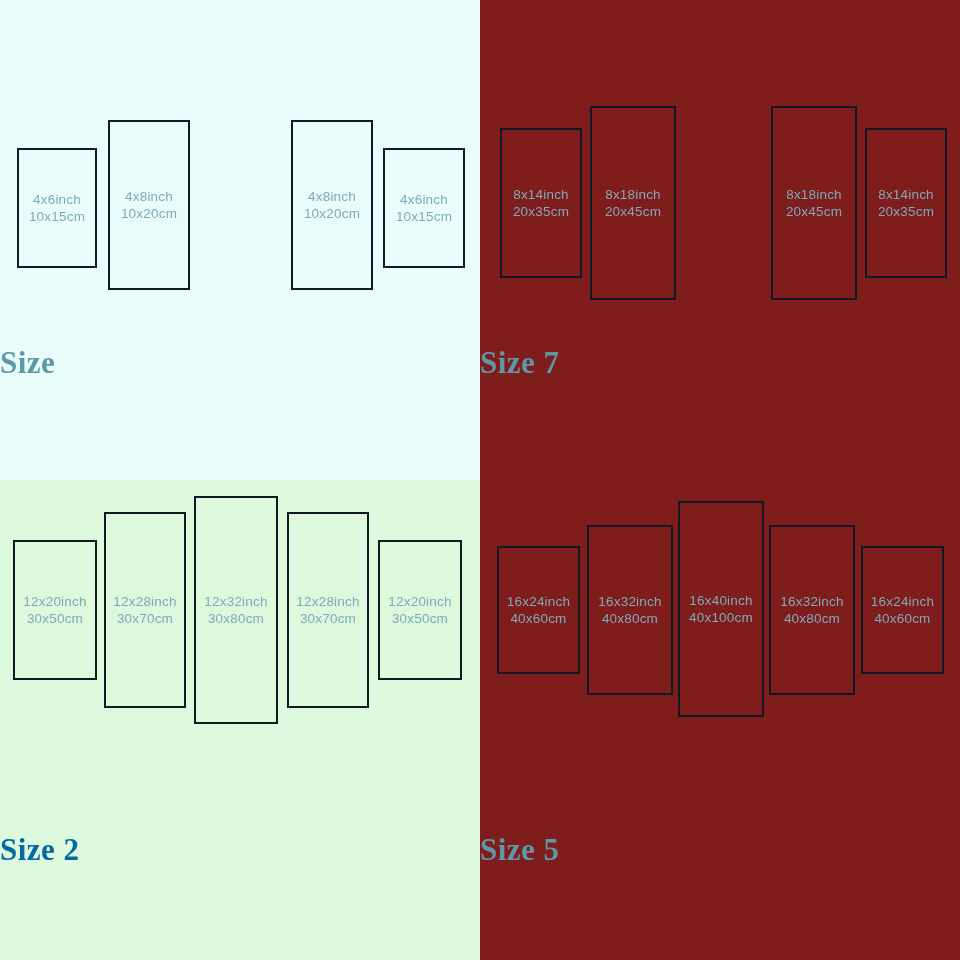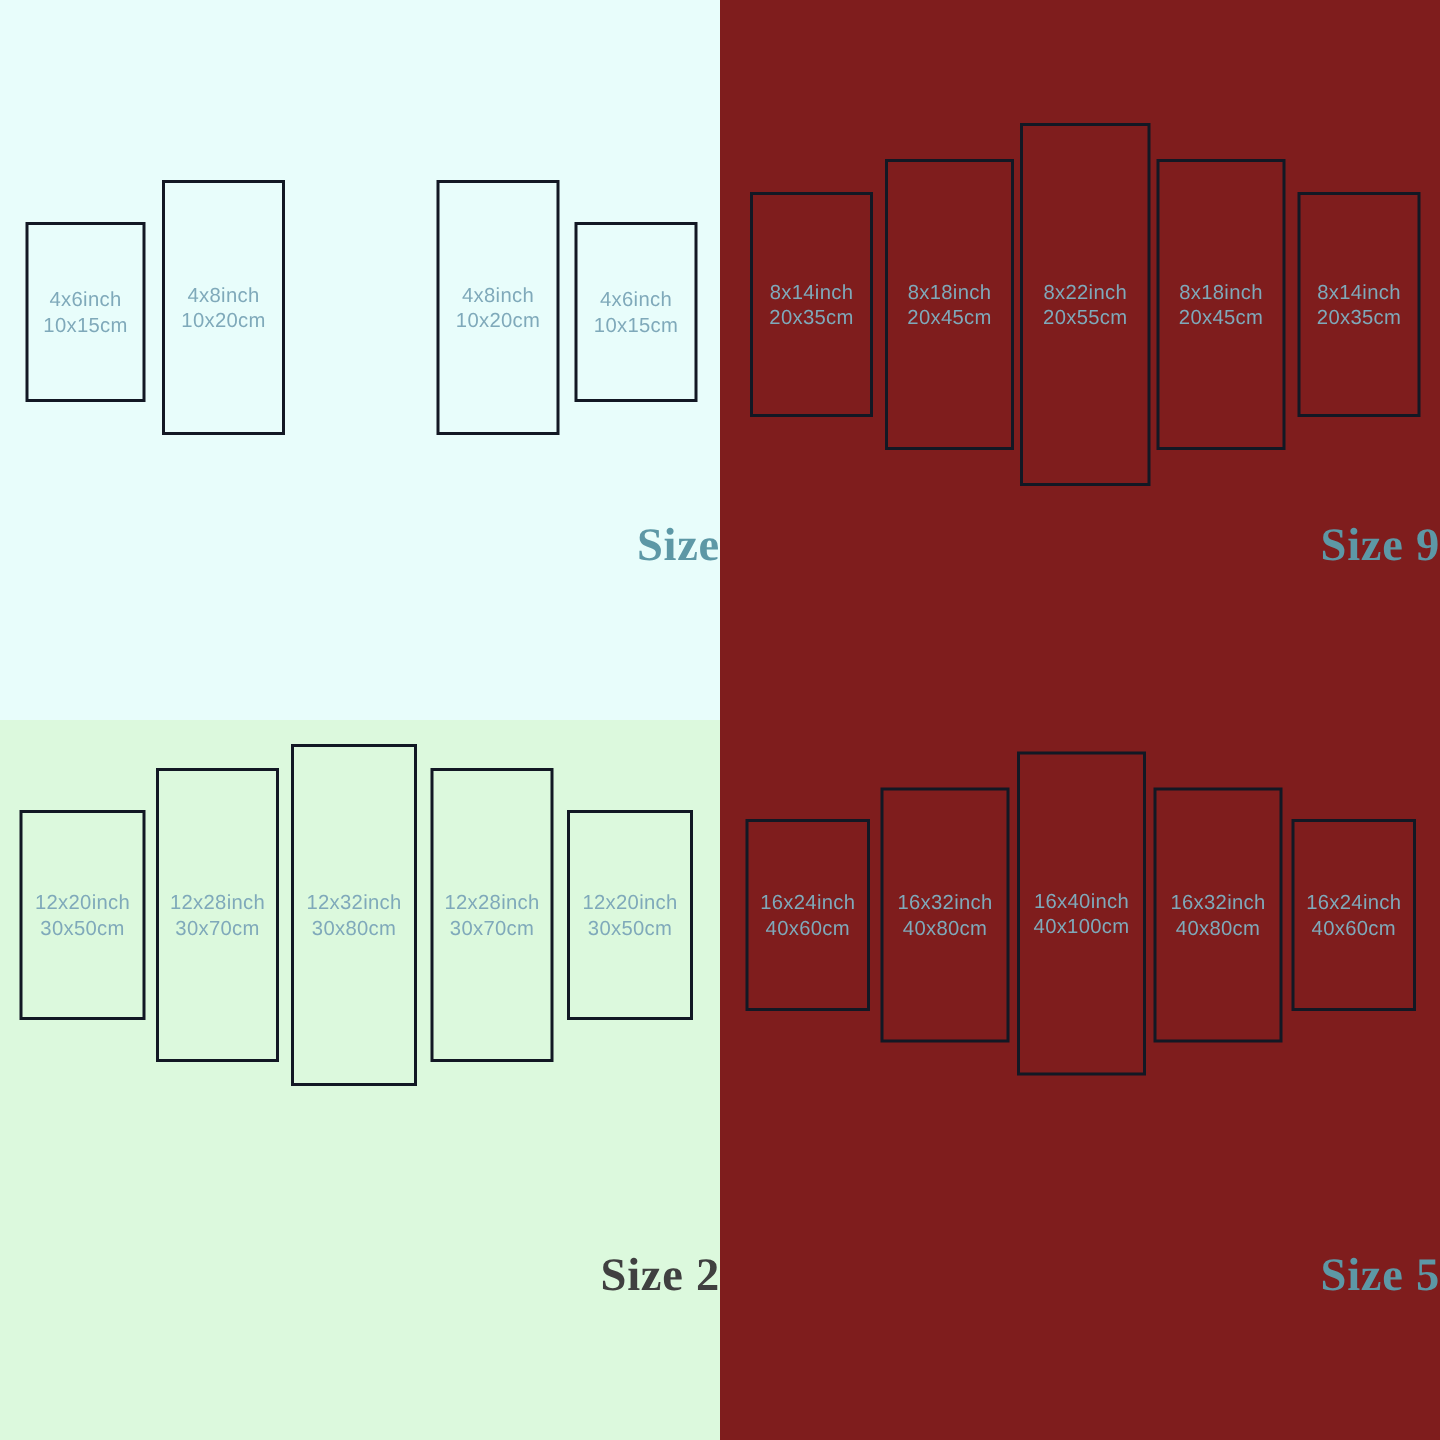--- a/index.html
+++ b/index.html
@@ -59,21 +59,21 @@
 
   .panel-text .line-inch,
   .panel-text .line-cm {
     display: block;
   }
 
   .size-label {
     position: absolute;
     left: 0;
     width: 480px;
-    text-align: right;
+    text-align: left;
     color: #5d98a6;
     font-family: "Liberation Serif", serif;
     font-weight: bold;
     font-size: 31px;
     letter-spacing: 0.5px;
   }
 
   
   .q0 .size-label { top: 345px; }
   .q1 .size-label { top: 345px; }
@@ -120,40 +120,34 @@
             <span class="line-inch">8x14inch</span>
             <span class="line-cm">20x35cm</span>
           </div>
         </div>
         <div class="panel" style="left: 110px; top: 106px; width: 86px; height: 194px; border-color: rgb(18, 24, 36);">
           <div class="panel-text" style="color: rgb(127, 169, 186);">
             <span class="line-inch">8x18inch</span>
             <span class="line-cm">20x45cm</span>
           </div>
         </div>
-        <div class="panel" style="left: 200px; top: 82px; width: 87px; height: 242px; border-color: rgb(18, 24, 36);">
-          <div class="panel-text" style="color: rgb(127, 169, 186);">
-            <span class="line-inch">8x22inch</span>
-            <span class="line-cm">20x55cm</span>
-          </div>
-        </div>
         <div class="panel" style="left: 291px; top: 106px; width: 86px; height: 194px; border-color: rgb(18, 24, 36);">
           <div class="panel-text" style="color: rgb(127, 169, 186);">
             <span class="line-inch">8x18inch</span>
             <span class="line-cm">20x45cm</span>
           </div>
         </div>
         <div class="panel" style="left: 385px; top: 128px; width: 82px; height: 150px; border-color: rgb(18, 24, 36);">
           <div class="panel-text" style="color: rgb(127, 169, 186);">
             <span class="line-inch">8x14inch</span>
             <span class="line-cm">20x35cm</span>
           </div>
         </div>
       </div>
-      <div class="size-label" style="color: rgb(93, 152, 166);">Size 9</div>
+      <div class="size-label" style="color: rgb(93, 152, 166);">Size 7</div>
     </div>
     <div class="quadrant q2" style="background: rgb(220, 249, 221);">
       <div class="panel-stage">
         <div class="panel" style="left: 13px; top: 60px; width: 84px; height: 140px; border-color: rgb(18, 24, 36);">
           <div class="panel-text" style="color: rgb(127, 169, 186);">
             <span class="line-inch">12x20inch</span>
             <span class="line-cm">30x50cm</span>
           </div>
         </div>
         <div class="panel" style="left: 104px; top: 32px; width: 82px; height: 196px; border-color: rgb(18, 24, 36);">
@@ -174,21 +168,21 @@
             <span class="line-cm">30x70cm</span>
           </div>
         </div>
         <div class="panel" style="left: 378px; top: 60px; width: 84px; height: 140px; border-color: rgb(18, 24, 36);">
           <div class="panel-text" style="color: rgb(127, 169, 186);">
             <span class="line-inch">12x20inch</span>
             <span class="line-cm">30x50cm</span>
           </div>
         </div>
       </div>
-      <div class="size-label" style="color: #404040;">Size 2</div>
+      <div class="size-label" style="color: #0369a1;">Size 2</div>
     </div>
     <div class="quadrant q3" style="background: #7f1d1d;">
       <div class="panel-stage">
         <div class="panel" style="left: 17px; top: 66px; width: 83px; height: 128px; border-color: rgb(18, 24, 36);">
           <div class="panel-text" style="color: rgb(127, 169, 186);">
             <span class="line-inch">16x24inch</span>
             <span class="line-cm">40x60cm</span>
           </div>
         </div>
         <div class="panel" style="left: 107px; top: 45px; width: 86px; height: 170px; border-color: rgb(18, 24, 36);">

